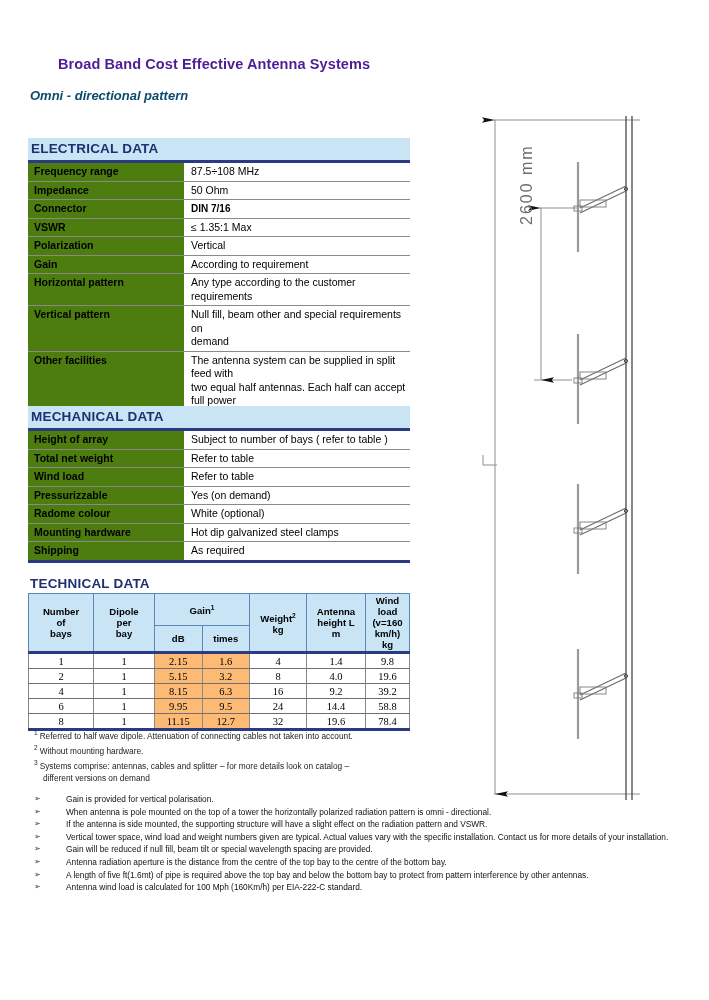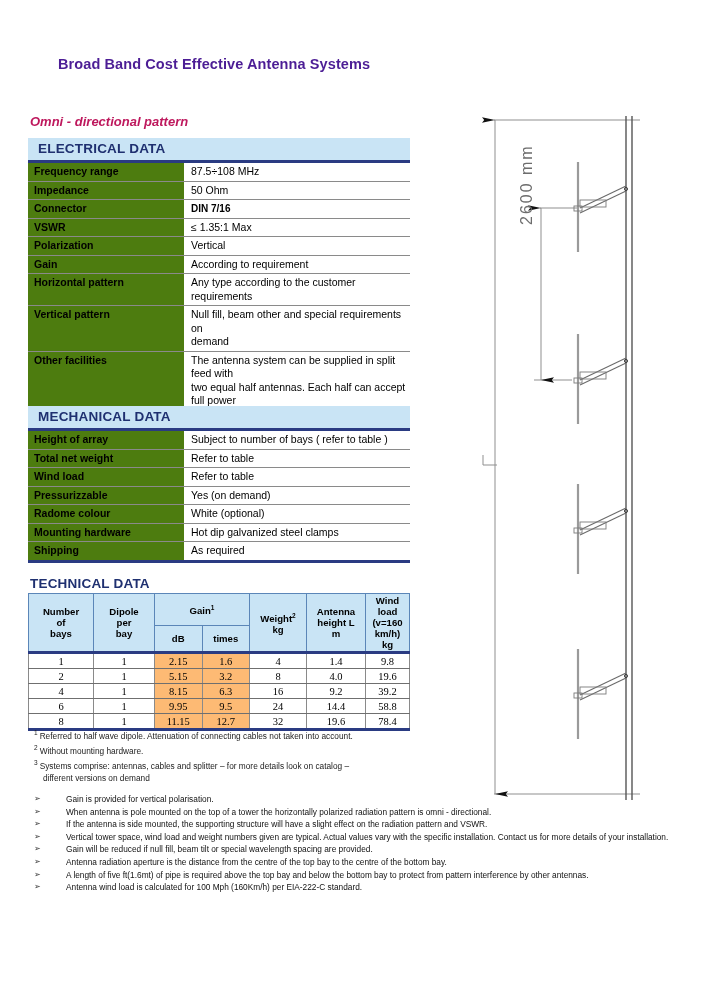--- a/index.html
+++ b/index.html
@@ -30,39 +30,39 @@
     font-size: 14.5px;
     font-weight: bold;
     color: #4c1d95;
     letter-spacing: 0.1px;
     white-space: nowrap;
     margin-left: 28px;
   }
   .title-sub {
     position: absolute;
     left: 30px;
-    top: 114px;
+    top: 88px;
     font-size: 13px;
     font-weight: bold;
     font-style: italic;
-    color: #be185d;
+    color: #0c4a6e;
     white-space: nowrap;
   }
 
   
   .block {
     position: absolute;
     left: 28px;
     width: 382px;
   }
   .band {
     background: #c9e4f5;
     height: 22px;
     line-height: 22px;
-    padding-left: 10px;
+    padding-left: 3px;
     box-sizing: border-box;
     font-size: 13.5px;
     font-weight: bold;
     color: #1f3070;
     letter-spacing: 0.2px;
   }
   .rule-thick {
     height: 3px;
     background: #2a3b82;
     width: 100%;

